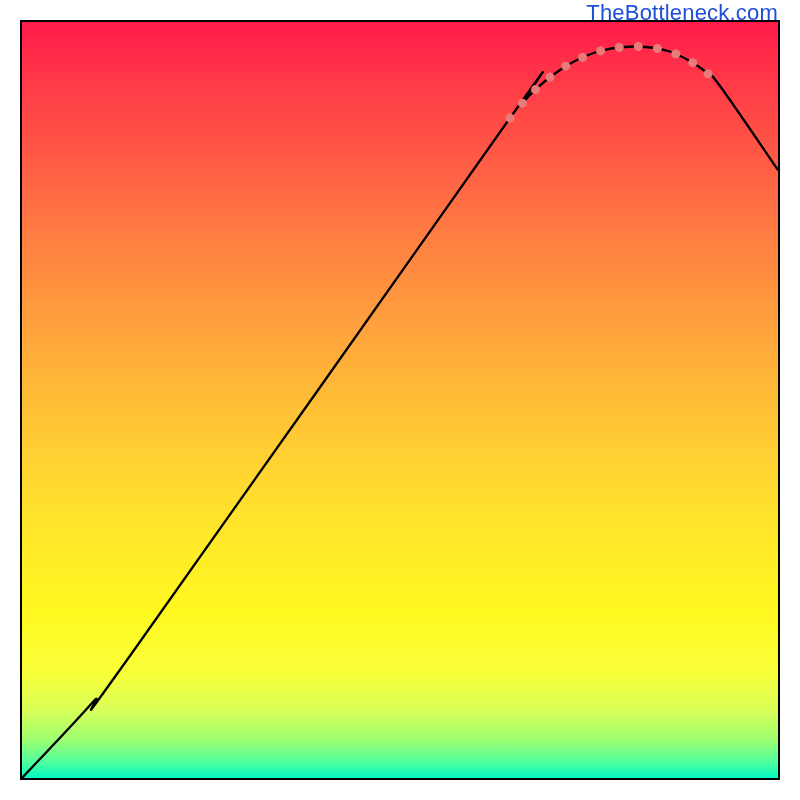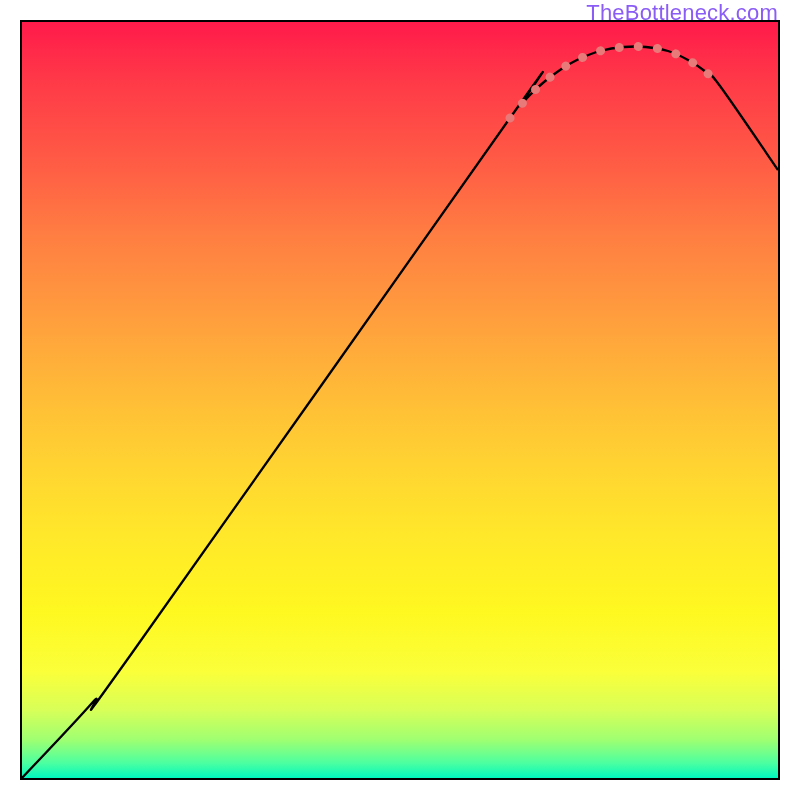--- a/index.html
+++ b/index.html
@@ -47,21 +47,21 @@
     inset: 0;
     width: 100%;
     height: 100%;
   }
   .watermark {
     position: absolute;
     top: 0px;
     right: 22px;
     font-size: 22px;
     font-weight: 500;
-    color: #8b5cf6;
+    color: #1d4ed8;
     letter-spacing: 0.2px;
   }
 </style>
 </head>
 <body>
 
 <div class="watermark">TheBottleneck.com</div>
 
 <div class="chart-frame">
   <div class="gradient-bg"></div>

